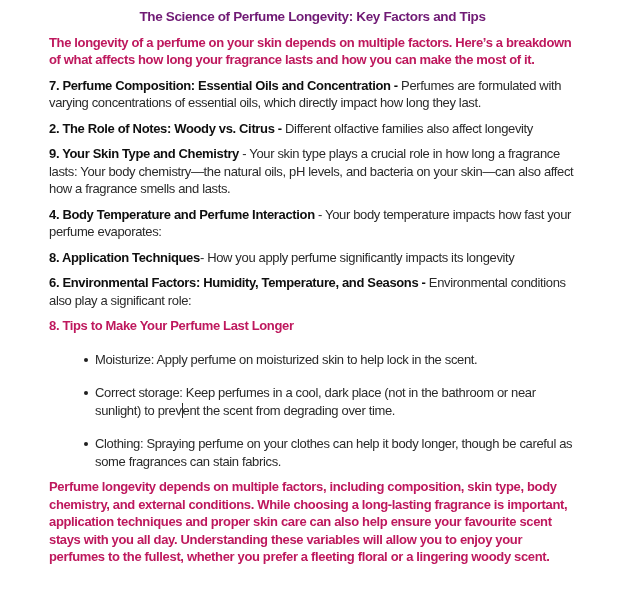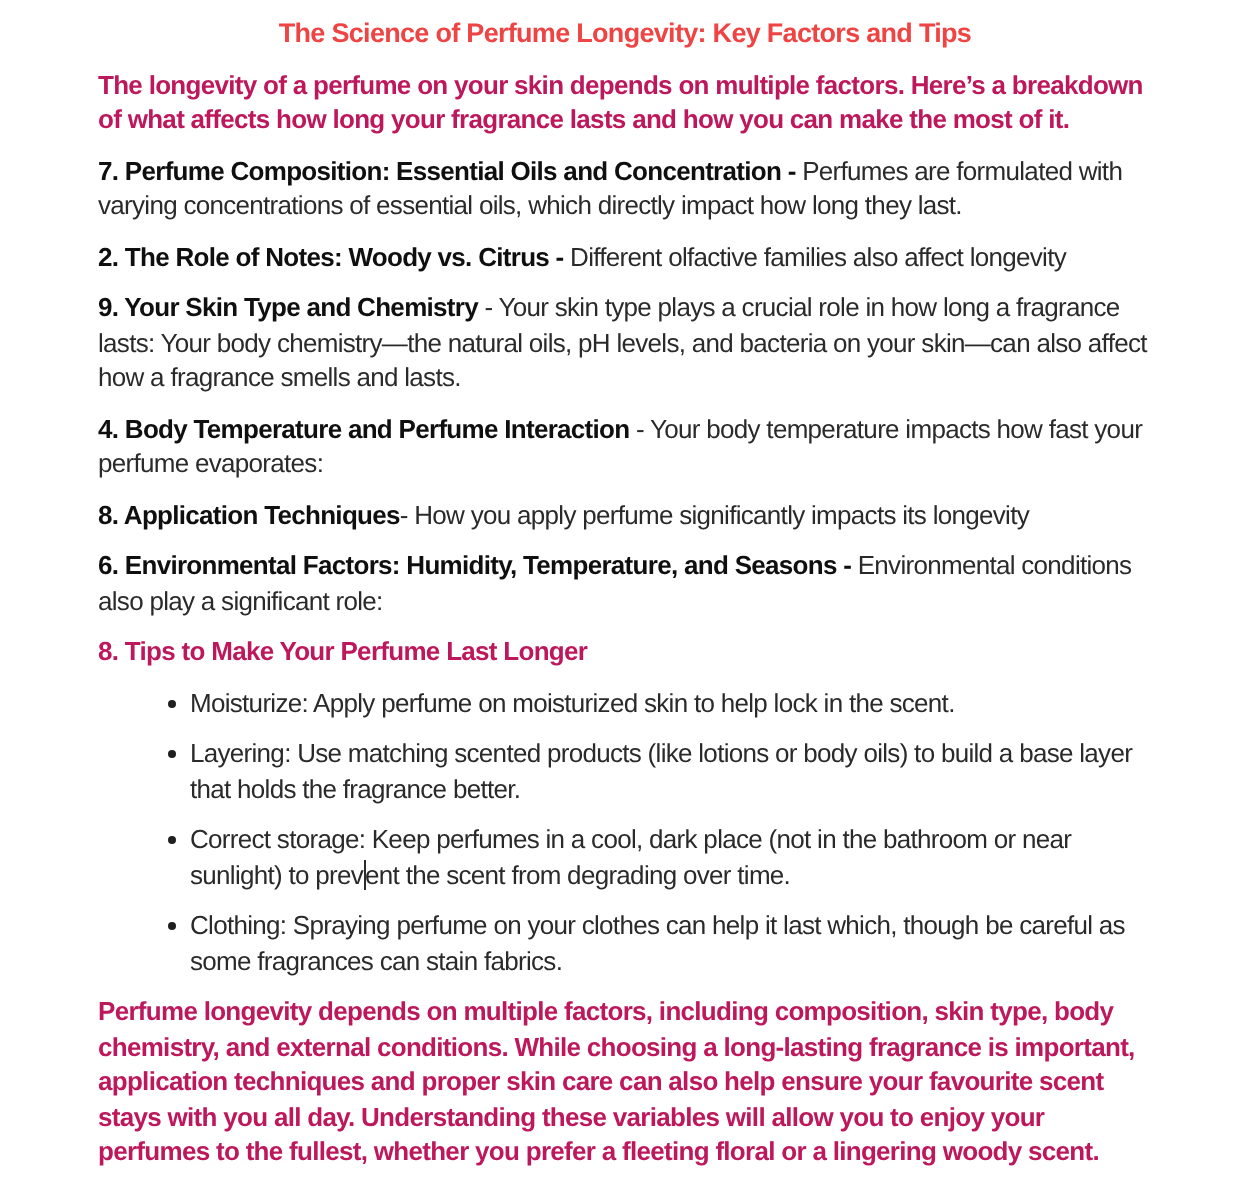--- a/index.html
+++ b/index.html
@@ -19,21 +19,21 @@
     line-height: 17.5px;
     letter-spacing: -0.35px;
     color: #2a2a2a;
     overflow: hidden;
   }
   .title {
     margin: 0 0 8px 0;
     font-size: 13.5px;
     font-weight: 700;
     text-align: center;
-    color: #ef4444;
+    color: #701a75;
     line-height: 17.5px;
   }
   p {
     margin: 0 0 8px 0;
   }
   strong {
     font-weight: 700;
     color: #0f0f0f;
   }
   .bold {
@@ -41,21 +41,21 @@
     color: #be185d;
   }
   ul.tips-list {
     list-style: none;
     margin: 0;
     padding: 0;
   }
   ul.tips-list li {
     position: relative;
     padding-left: 46px;
-    margin: 0 0 8px 0;
+    margin: 16px 0 8px 0;
   }
   ul.tips-list li .bullet-dot {
     position: absolute;
     left: 35px;
     top: 7px;
     width: 4px;
     height: 4px;
     border-radius: 50%;
     background: #1f1f1f;
   }
@@ -86,20 +86,19 @@
   <p><strong>4. Body Temperature and Perfume Interaction</strong><span> - Your body temperature impacts how fast your perfume evaporates:</span></p>
 
   <p><strong>8. Application Techniques</strong><span>- How you apply perfume significantly impacts its longevity</span></p>
 
   <p><strong>6. Environmental Factors: Humidity, Temperature, and Seasons -</strong><span> Environmental conditions also play a significant role:</span></p>
 
   <p class="bold">8. Tips to Make Your Perfume Last Longer</p>
 
   <ul class="tips-list">
     <li><span class="bullet-dot"></span><span>Moisturize: Apply perfume on moisturized skin to help lock in the scent.</span></li>
-    <li><span class="bullet-dot"></span><span>Layering: Use matching scented products (like lotions or body oils) to build a base layer that holds the fragrance better.</span></li>
     <li><span class="bullet-dot"></span><span>Correct storage: Keep perfumes in a cool, dark place (not in the bathroom or near sunlight) to prev</span><span class="caret"></span><span>ent the scent from degrading over time.</span></li>
-    <li><span class="bullet-dot"></span><span>Clothing: Spraying perfume on your clothes can help it last which, though be careful as some fragrances can stain fabrics.</span></li>
+    <li><span class="bullet-dot"></span><span>Clothing: Spraying perfume on your clothes can help it body longer, though be careful as some fragrances can stain fabrics.</span></li>
   </ul>
 
   <p class="bold">Perfume longevity depends on multiple factors, including composition, skin type, body chemistry, and external conditions. While choosing a long-lasting fragrance is important, application techniques and proper skin care can also help ensure your favourite scent stays with you all day. Understanding these variables will allow you to enjoy your perfumes to the fullest, whether you prefer a fleeting floral or a lingering woody scent.</p>
 
 </div>
 
 </body></html>

